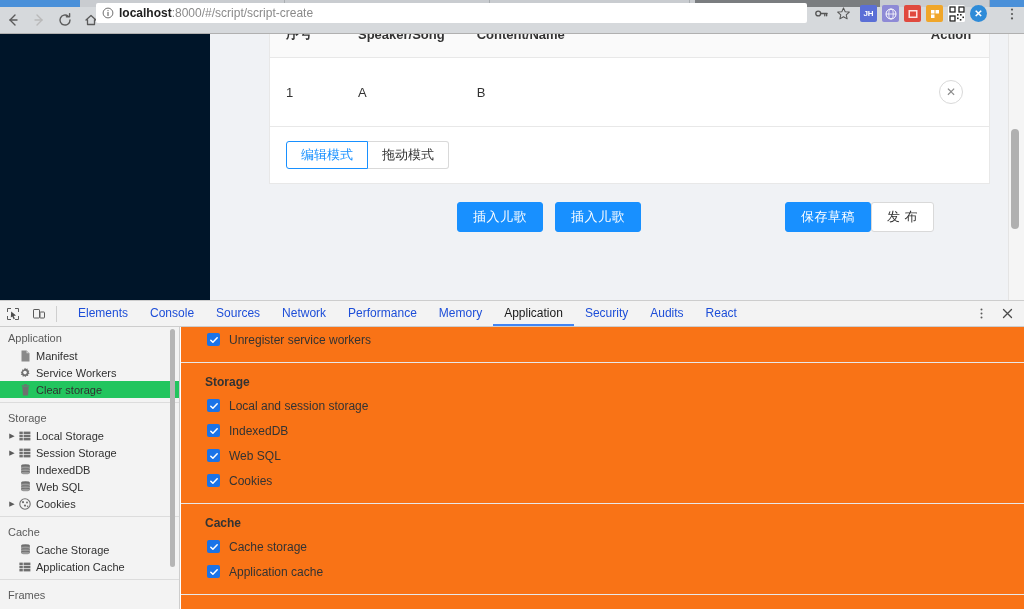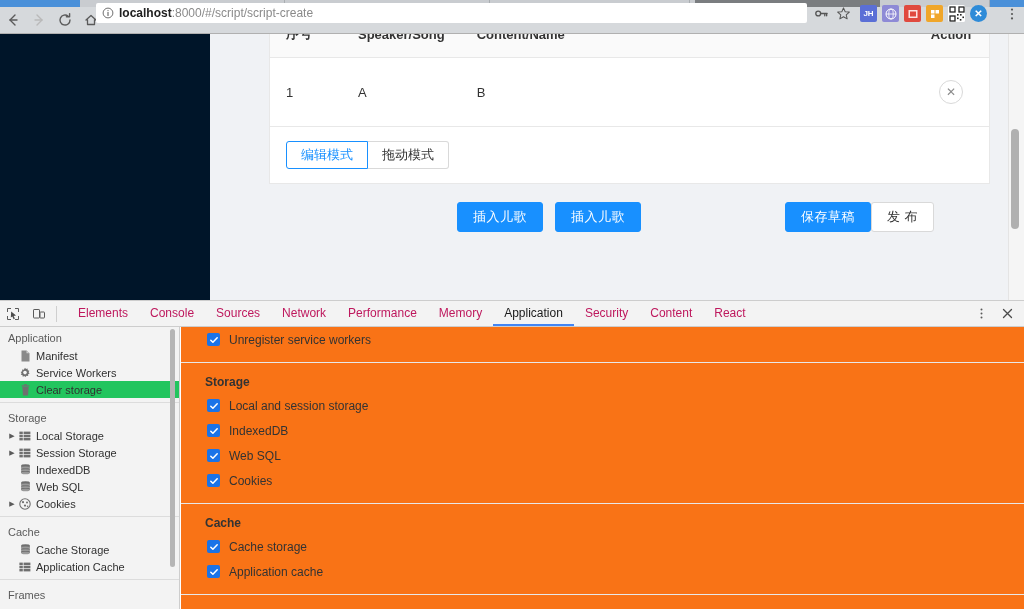--- a/index.html
+++ b/index.html
@@ -154,21 +154,21 @@
     display: flex; align-items: center;
   }
   .dt-icon-btn {
     width: 26px; height: 25px; display: flex; align-items: center; justify-content: center;
     color: #5a5a5a;
   }
   .dt-sep { width: 1px; height: 16px; background: #cfcfcf; margin: 0 4px; }
   .dt-tabs { display: flex; align-items: center; height: 25px; margin-left: 6px; }
   .dt-tab {
     height: 25px; padding: 0 11px; display: flex; align-items: center;
-    font-size: 12px; color: #be185d; cursor: pointer; border-bottom: 2px solid transparent;
+    font-size: 12px; color: #1d4ed8; cursor: pointer; border-bottom: 2px solid transparent;
   }
   .dt-tab.active { color: #1a1a1a; border-bottom: 2px solid #4285f4; }
   .dt-right { position: absolute; right: 4px; top: 0; height: 25px; display: flex; align-items: center; }
 
   .dt-body { position: absolute; left: 0; top: 26px; width: 1024px; bottom: 0; }
 
   .dt-sidebar {
     position: absolute; left: 0; top: 0; width: 180px; bottom: 0;
     background: #f3f3f3; border-right: 1px solid #cdcdcd; overflow: hidden;
   }
@@ -399,21 +399,21 @@
 
     <div class="dt-tabs">
       <div class="dt-tab">Elements</div>
       <div class="dt-tab">Console</div>
       <div class="dt-tab">Sources</div>
       <div class="dt-tab">Network</div>
       <div class="dt-tab">Performance</div>
       <div class="dt-tab">Memory</div>
       <div class="dt-tab active">Application</div>
       <div class="dt-tab">Security</div>
-      <div class="dt-tab">Content</div>
+      <div class="dt-tab">Audits</div>
       <div class="dt-tab">React</div>
     </div>
 
     <div class="dt-right">
       <div class="dt-icon-btn">
         <svg width="13" height="13" viewBox="0 0 13 13">
             <circle cx="6.5" cy="2.4" r="1" fill="#5a5a5a"></circle>
             <circle cx="6.5" cy="6.5" r="1" fill="#5a5a5a"></circle>
             <circle cx="6.5" cy="10.6" r="1" fill="#5a5a5a"></circle>
           </svg>

